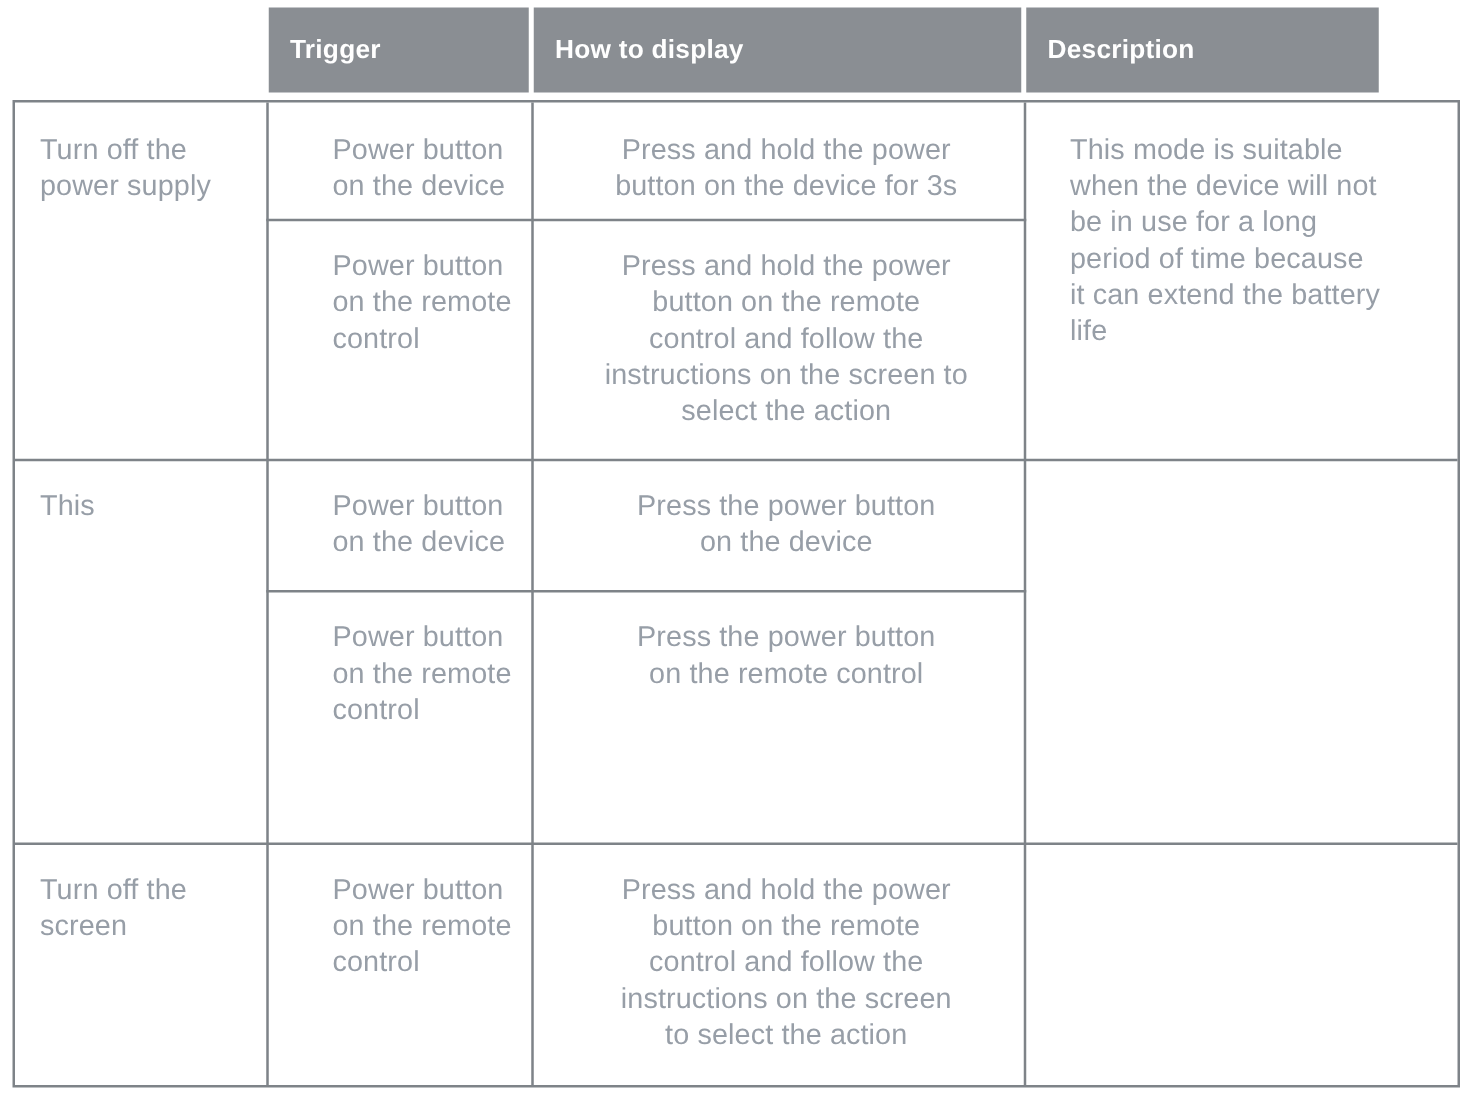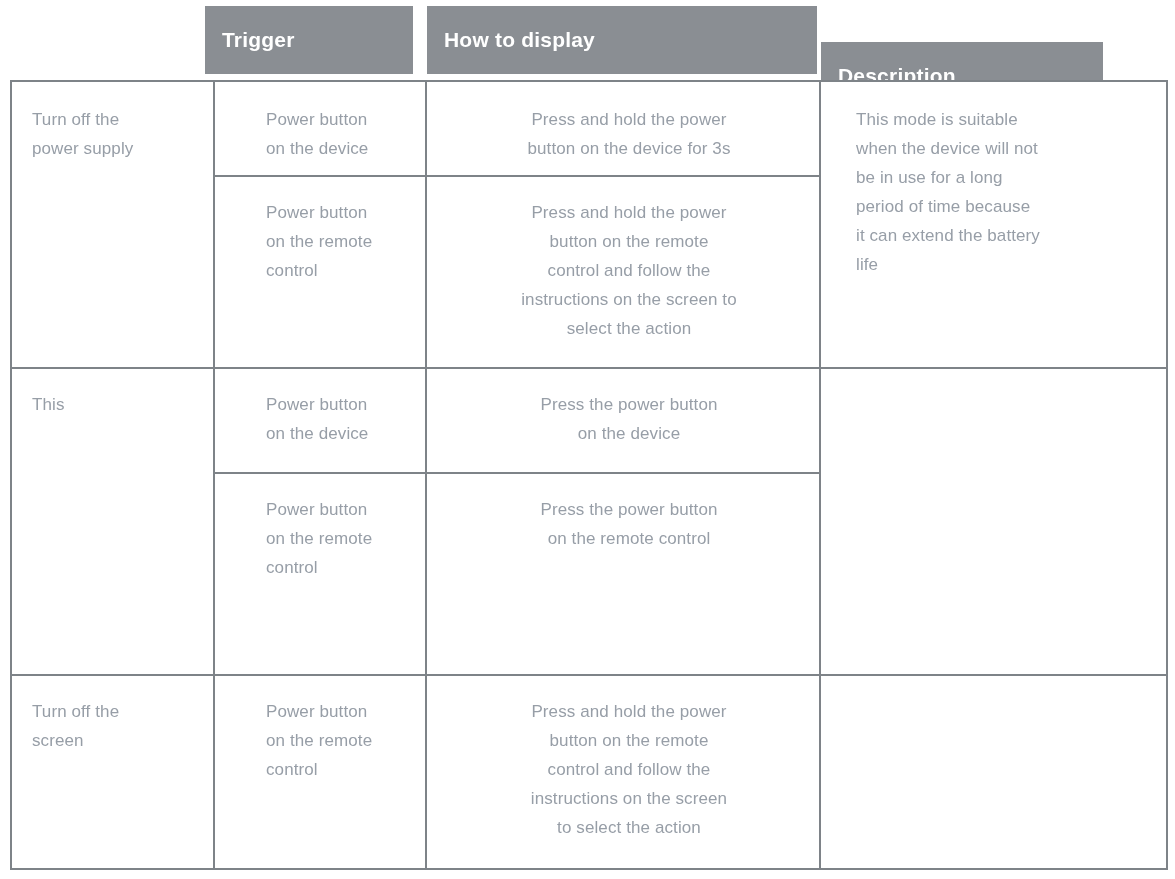--- a/index.html
+++ b/index.html
@@ -21,23 +21,23 @@
   .hdr{
     position:absolute;top:6px;height:68px;
     background:var(--header-bg);
     color:var(--header-text);
     font-size:21px;font-weight:bold;
     display:flex;align-items:center;
     padding-left:17px;
     letter-spacing:0.2px;
   }
   .h0{left:10px;width:201px;}
-  .h1{left:205px;width:208px;}
+  .h1{left:215px;width:208px;}
   .h2{left:427px;width:390px;}
-  .h3{left:821px;width:282px;margin-top:36px;}
+  .h3{left:821px;width:282px;}
 
   
   .tbody{
     position:absolute;left:10px;top:80px;width:1158px;height:790px;
     border:2px solid var(--border);
     background:#ffffff;
   }
   .vline{position:absolute;top:0;bottom:0;width:2px;background:var(--border);}
   .v1{left:201px;}
   .v2{left:413px;}
@@ -46,21 +46,21 @@
   .r1{top:285px;}
   .r2{top:592px;}
   .subline{position:absolute;left:201px;width:608px;height:2px;background:var(--border);}
   .s1{top:93px;}
   .s2{top:390px;}
 
   
   .cell{
     position:absolute;
     color:var(--body-text);
-    font-size:17px;line-height:29px;
+    font-size:23px;line-height:29px;
     white-space:pre-line;
     letter-spacing:0.1px;
   }
   
   .c-action{left:20px;width:175px;}
   .c-trigger{left:222px;width:185px;margin-left:32px;}
   .c-how{left:433px;width:368px;text-align:center;}
   .c-desc{left:844px;width:326px;}
   
   .y-r0{top:23px;}

